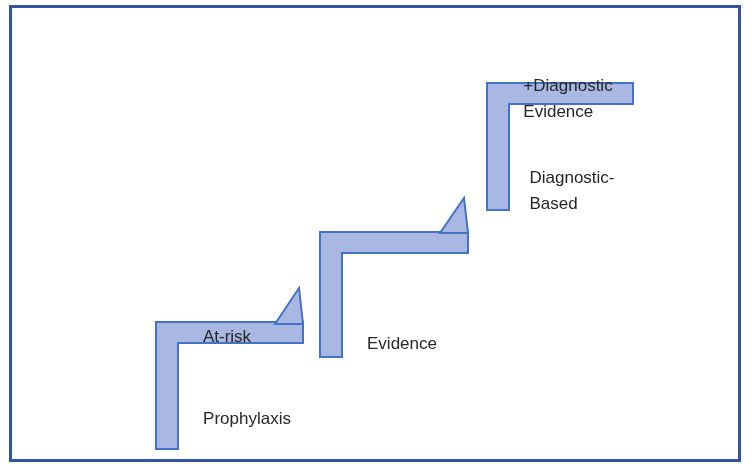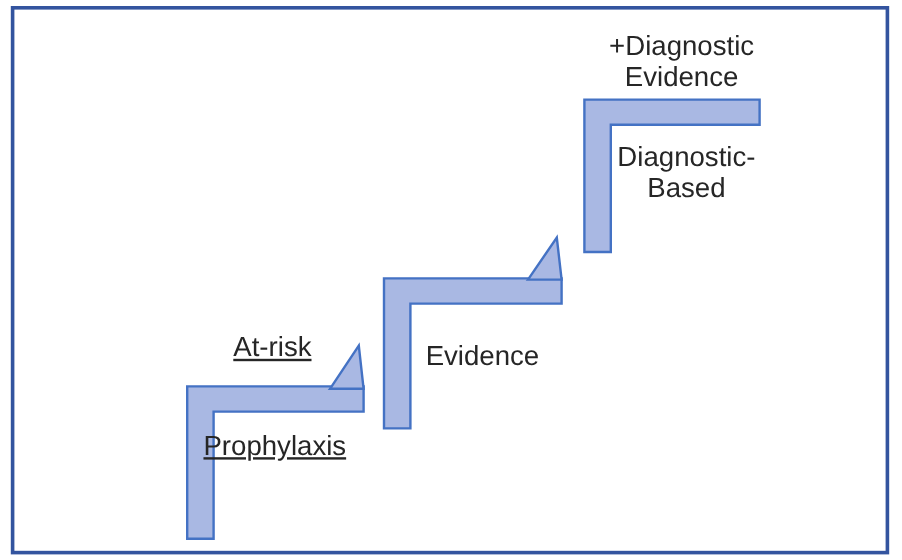--- a/index.html
+++ b/index.html
@@ -28,24 +28,24 @@
   .step-shape {
     fill: var(--step-fill, #a9b8e3);
     stroke: var(--step-stroke, #4472c4);
     stroke-width: 2;
     stroke-linejoin: miter;
   }
   .label {
     position: absolute;
     transform: translate(-50%, -50%);
     color: var(--text, #262626);
-    font-size: 23px;
+    font-size: 17px;
     line-height: 26px;
-    text-align: center;
     white-space: pre-line;
+    margin-top: 48px;
   }
 </style>
 </head>
 <body>
 
 <div class="canvas">
 
   <svg width="752" height="467" viewBox="0 0 752 467">
 
     <rect class="frame-rect" x="10.5" y="6.5" width="729" height="454"></rect>
@@ -58,23 +58,23 @@
     <g>
       <path class="step-shape" d="M320,232 H468 V253 H342 V357 H320 Z"></path>
       <polygon class="step-shape" points="440,233 464,198 468,233"></polygon>
     </g>
 
     <g>
       <path class="step-shape" d="M487,83 H633 V104 H509 V210 H487 Z"></path>
     </g>
   </svg>
 
-  <div class="label" style="left:227px; top:289px;text-decoration:underline;">At-risk</div>
+  <div class="label" style="left:227px; top:289px;">At-risk</div>
 
-  <div class="label" style="left:229px; top:371px;text-decoration:underline;">Prophylaxis</div>
+  <div class="label" style="left:247px; top:371px;">Prophylaxis</div>
 
 
   <div class="label" style="left:402px; top:296px;">Evidence</div>
 
   <div class="label" style="left:568px; top:51px;">+Diagnostic
 Evidence</div>
 
   <div class="label" style="left:572px; top:143px;">Diagnostic-
 Based</div>
 

